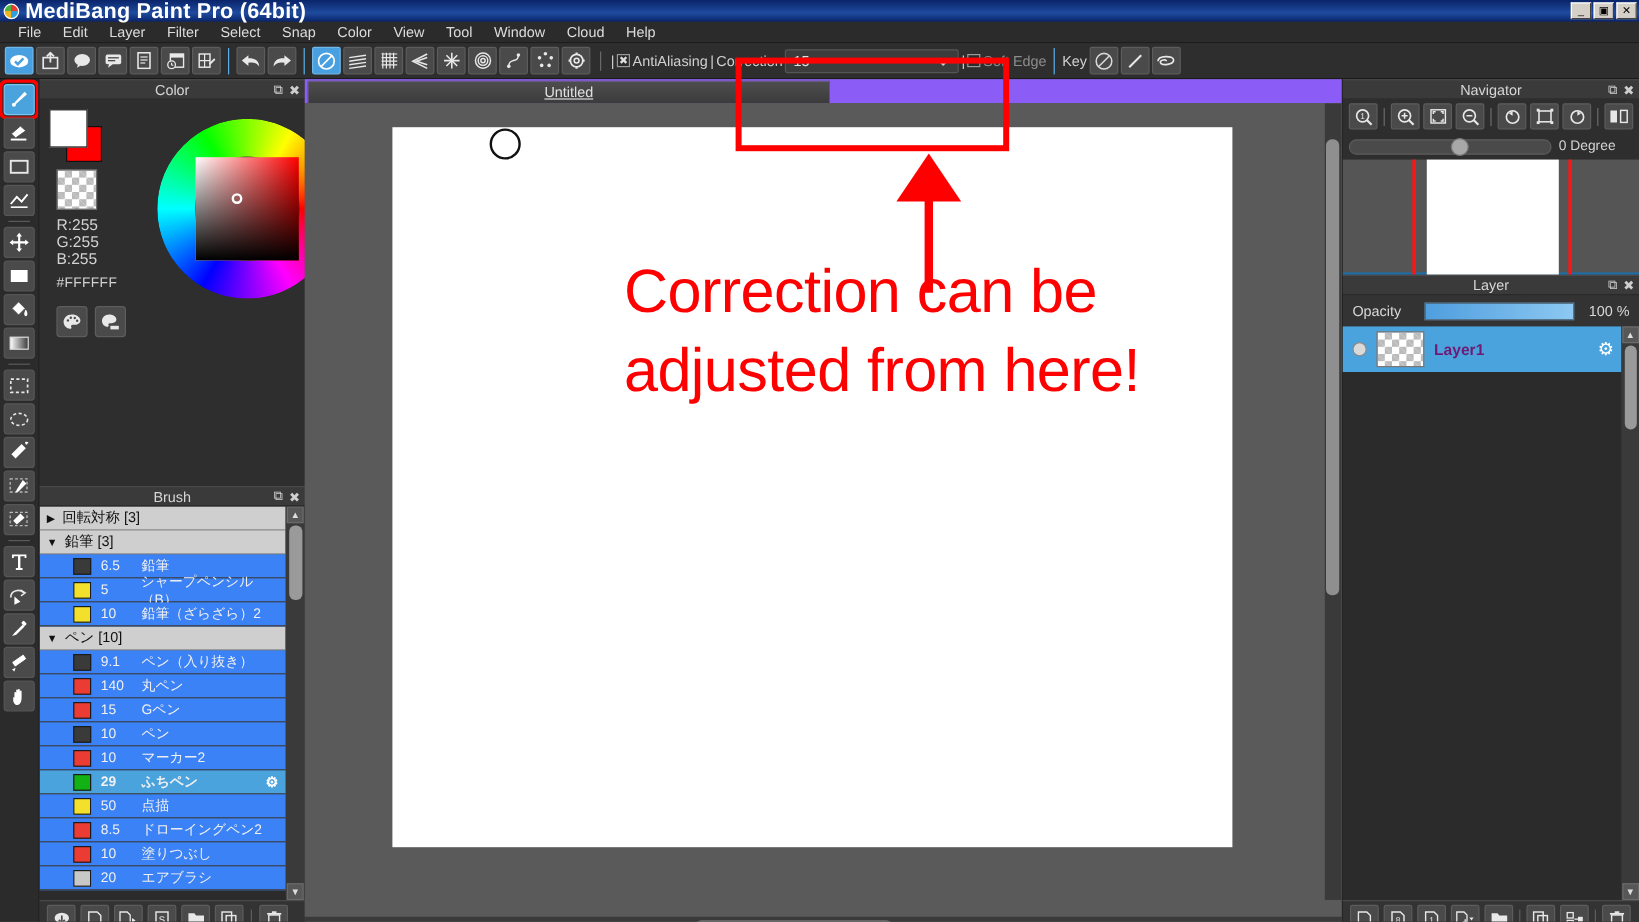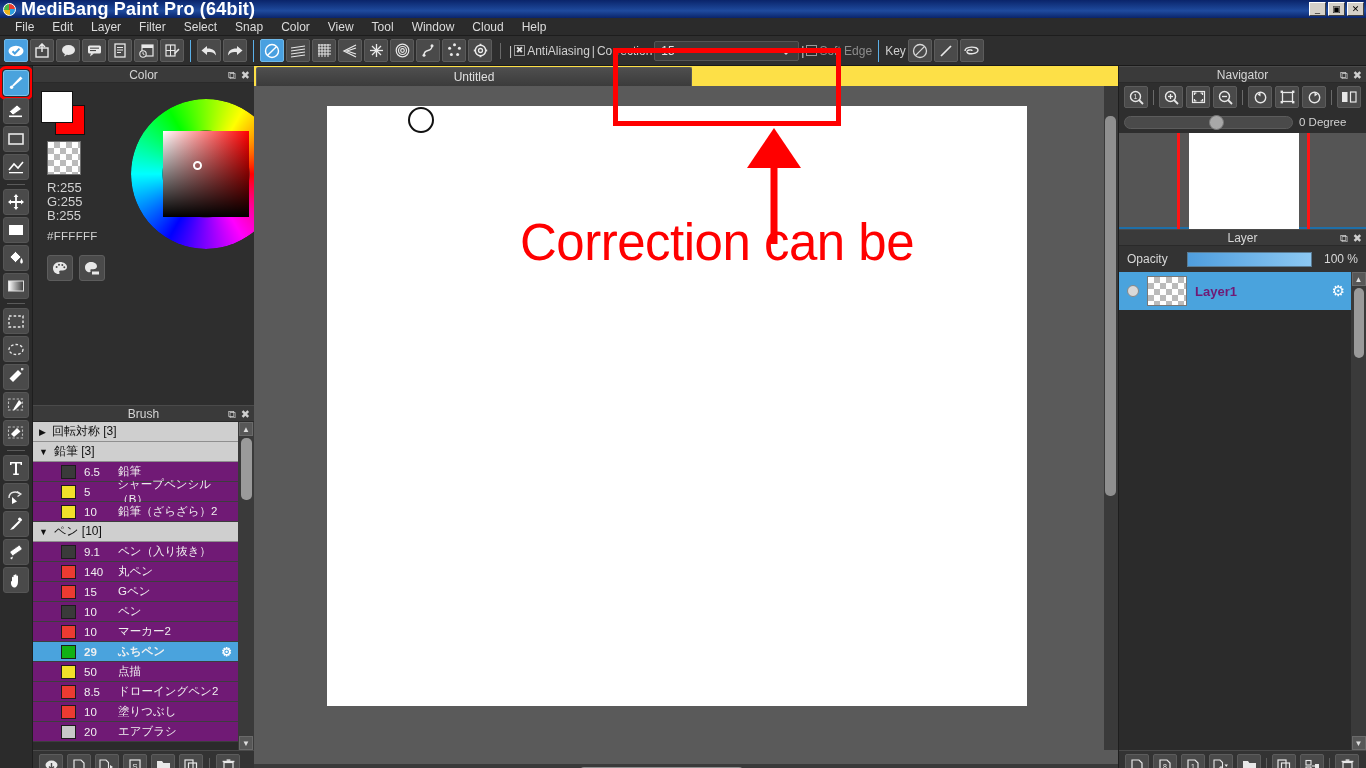--- a/index.html
+++ b/index.html
@@ -104,37 +104,37 @@
   #brushPanel{ flex:1; background:#2e2e2e; display:flex; flex-direction:column; }
   #brushList{ flex:1; overflow:hidden; position:relative; background:#2b2b2b; display:flex;}
   #brushRows{flex:1;}
   .bgroup{
     height:20px;background:#cfcfcf;color:#111;display:flex;align-items:center;gap:6px;
     padding-left:6px;font-size:12px;border-bottom:1px solid #8f8f8f;
   }
   .bgroup .tri{ font-size:9px; }
   .brow{
     height:20px;display:flex;align-items:center;gap:8px;padding-left:28px;
-    background:#701a75;border-bottom:1px solid #3d3d3d;font-size:11.5px;color:#f0f0f0;position:relative;
+    background:#3b82f6;border-bottom:1px solid #3d3d3d;font-size:11.5px;color:#f0f0f0;position:relative;
   }
   .brow.sel{ background:#4aa3dd; font-weight:bold;}
   .bsw{ width:15px;height:14px;border:1px solid #1c1c1c;flex:none;}
   .bsize{ width:26px;text-align:left;}
   .gear{ position:absolute;right:6px;color:#fff;font-size:12px;}
   #brushScroll{width:16px;background:#3a3a3a;display:flex;flex-direction:column;align-items:center;}
   .sarr{width:14px;height:14px;background:#575757;border:1px solid #6a6a6a;display:flex;align-items:center;
     justify-content:center;font-size:8px;color:#ddd;}
   #sthumb{width:11px;height:62px;background:#9a9a9a;border-radius:5px;margin:2px 0;}
   #brushBtns{ height:30px;background:#333;display:flex;align-items:center;gap:4px;padding:0 6px;
     border-top:1px solid #4a4a4a;}
   .bb{width:24px;height:23px;background:#4a4a4a;border:1px solid #5c5c5c;border-radius:2px;
     display:flex;align-items:center;justify-content:center;color:#e8e8e8;}
   
   #canvasArea{ flex:1;background:#5a5a5a;display:flex;flex-direction:column;position:relative;}
-  #tabbar{height:20px;background:#fde047;display:flex;align-items:flex-end;padding-left:2px;}
+  #tabbar{height:20px;background:#8b5cf6;display:flex;align-items:flex-end;padding-left:2px;text-decoration:underline;}
   #tab{ width:436px;height:19px;background:linear-gradient(#4e4e4e,#3b3b3b);
     border:1px solid #585858;border-bottom:none;display:flex;align-items:center;justify-content:center;
     font-size:12px;color:#e0e0e0;border-radius:2px 2px 0 0;}
   #canvasWrap{flex:1;position:relative;overflow:hidden;background:#5a5a5a;}
   #paper{position:absolute;left:73px;top:20px;width:700px;height:600px;background:#fff;}
   #penCursor{position:absolute;left:81px;top:1px;width:26px;height:26px;border:2px solid #111;border-radius:50%;}
   #annotText{position:absolute;left:193px;top:104px;width:570px;color:#ff1010;
     font-size:51px;line-height:66px;font-weight:normal;letter-spacing:-.5px;}
   #arrow{position:absolute;left:412px;top:20px;}
   #vscroll{position:absolute;right:0;top:0;width:14px;bottom:14px;background:#3a3a3a;}
@@ -712,20 +712,21 @@
       <div id="paper">
         <div id="penCursor"></div>
         <div id="arrow">
           <svg width="70" height="120" viewBox="0 0 70 120">
             <path d="M35 118 L35 30" stroke="#ff0000" stroke-width="7" fill="none"></path>
             <path d="M35 2 L62 42 L8 42 Z" fill="#ff0000"></path>
           </svg>
         </div>
         <div id="annotText" style="color: rgb(255, 0, 0);">
           <div>Correction can be</div>
+          <div>adjusted from here!</div>
         </div>
       </div>
       <div id="vscroll">
         <div id="vthumb"></div>
       </div>
     </div>
     <div id="hscrollrow">
       <div class="harr">◀</div>
       <div id="hthumb"></div>
       <div style="flex:1"></div>

